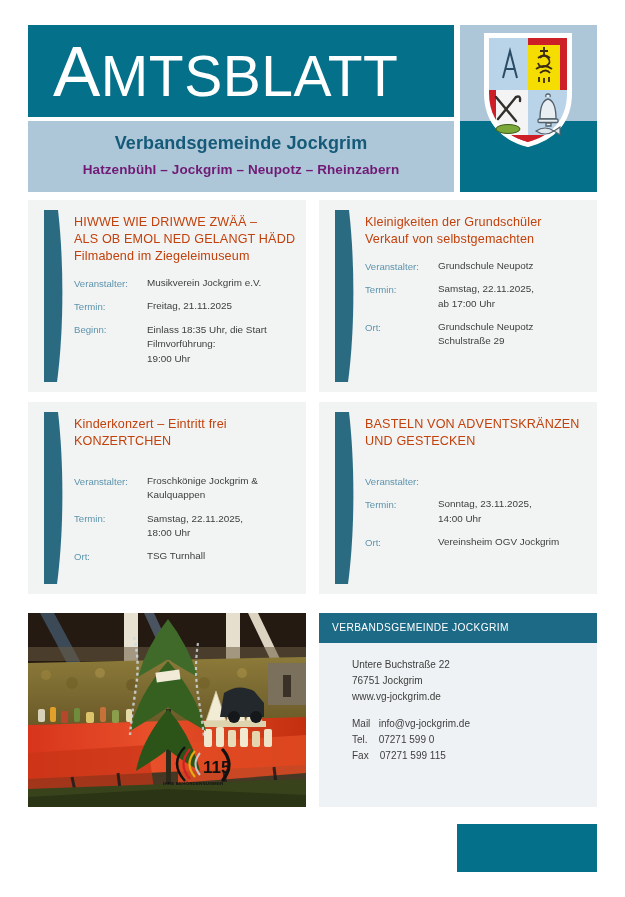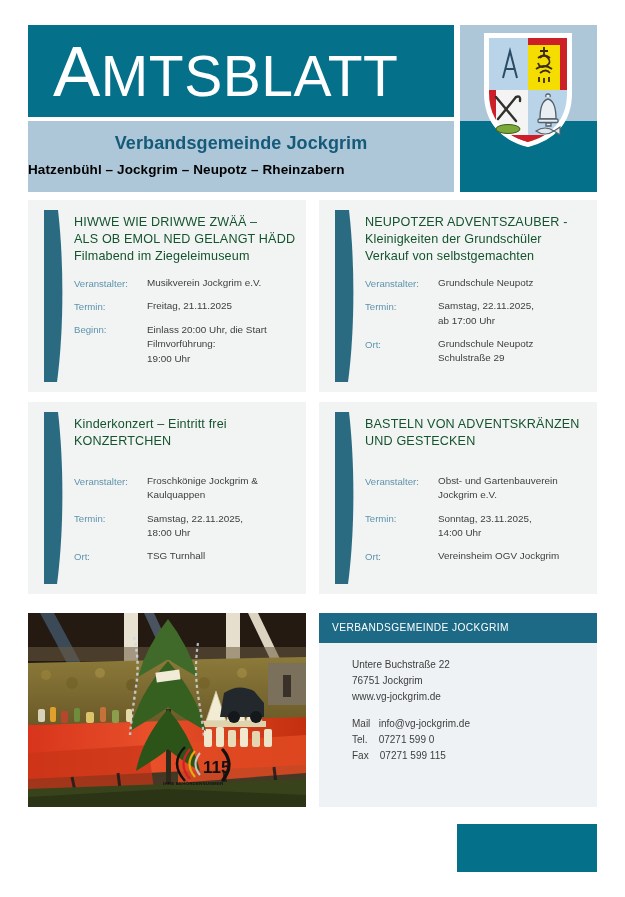--- a/index.html
+++ b/index.html
@@ -70,21 +70,22 @@
     color: #155a78;
     font-size: 18px;
     font-weight: bold;
     letter-spacing: 0.1px;
   }
   .masthead-sub-2 {
     position: absolute;
     left: 0;
     right: 0;
     top: 41px;
-    color: #000000;
+    text-align: center;
+    color: #701a75;
     font-size: 13.5px;
     font-weight: bold;
     letter-spacing: 0.1px;
   }
   .masthead-crest-panel {
     position: absolute;
     left: 432px;
     top: 0;
     width: 137px;
     height: 167px;
@@ -135,21 +136,21 @@
     height: 172px;
     pointer-events: none;
   }
   .card-inner {
     position: absolute;
     left: 46px;
     top: 14px;
     right: 10px;
   }
   .card-title {
-    color: #14532d;
+    color: #c2410c;
     font-size: 12.6px;
     line-height: 1.35;
     font-weight: normal;
     letter-spacing: 0.15px;
     margin: 0 0 2px 0;
   }
   .card-title .ln { display: block; white-space: nowrap; }
   .card-rows {
     margin-top: 11px;
   }
@@ -357,38 +358,37 @@
           </div>
           <div class="card-row">
             <div class="row-label">Termin:</div>
             <div class="row-value">
               <span class="ln">Freitag, 21.11.2025</span>
             </div>
           </div>
           <div class="card-row">
             <div class="row-label">Beginn:</div>
             <div class="row-value">
-              <span class="ln">Einlass 20:00 Uhr, die Start</span>
+              <span class="ln">Einlass 18:35 Uhr, die Start</span>
               <span class="ln">Filmvorführung:</span>
               <span class="ln">19:00 Uhr</span>
             </div>
           </div>
         </div>
       </div>
     </div>
 
     <div class="card c2">
       <div class="card-accent">
         <svg viewBox="0 0 20 172" width="20" height="172" preserveAspectRatio="none" aria-hidden="true">
           <path d="M0 0 H14 C20 52 20 120 13 172 H0 Z" fill="#2a6b82"></path>
         </svg>
       </div>
       <div class="card-inner">
         <div class="card-title">
-          <span class="ln">NEUPOTZER ADVENTSZAUBER -</span>
           <span class="ln">Kleinigkeiten der Grundschüler</span>
           <span class="ln">Verkauf von selbstgemachten</span>
         </div>
         <div class="card-rows">
           <div class="card-row">
             <div class="row-label">Veranstalter:</div>
             <div class="row-value">
               <span class="ln">Grundschule Neupotz</span>
             </div>
           </div>
@@ -453,24 +453,20 @@
         </svg>
       </div>
       <div class="card-inner">
         <div class="card-title">
           <span class="ln">BASTELN VON ADVENTSKRÄNZEN</span>
           <span class="ln">UND GESTECKEN</span>
         </div>
         <div class="card-rows" style="margin-top:24px;">
           <div class="card-row">
             <div class="row-label">Veranstalter:</div>
-            <div class="row-value">
-              <span class="ln">Obst- und Gartenbauverein</span>
-              <span class="ln">Jockgrim e.V.</span>
-            </div>
           </div>
           <div class="card-row">
             <div class="row-label">Termin:</div>
             <div class="row-value">
               <span class="ln">Sonntag, 23.11.2025,</span>
               <span class="ln">14:00 Uhr</span>
             </div>
           </div>
           <div class="card-row">
             <div class="row-label">Ort:</div>

